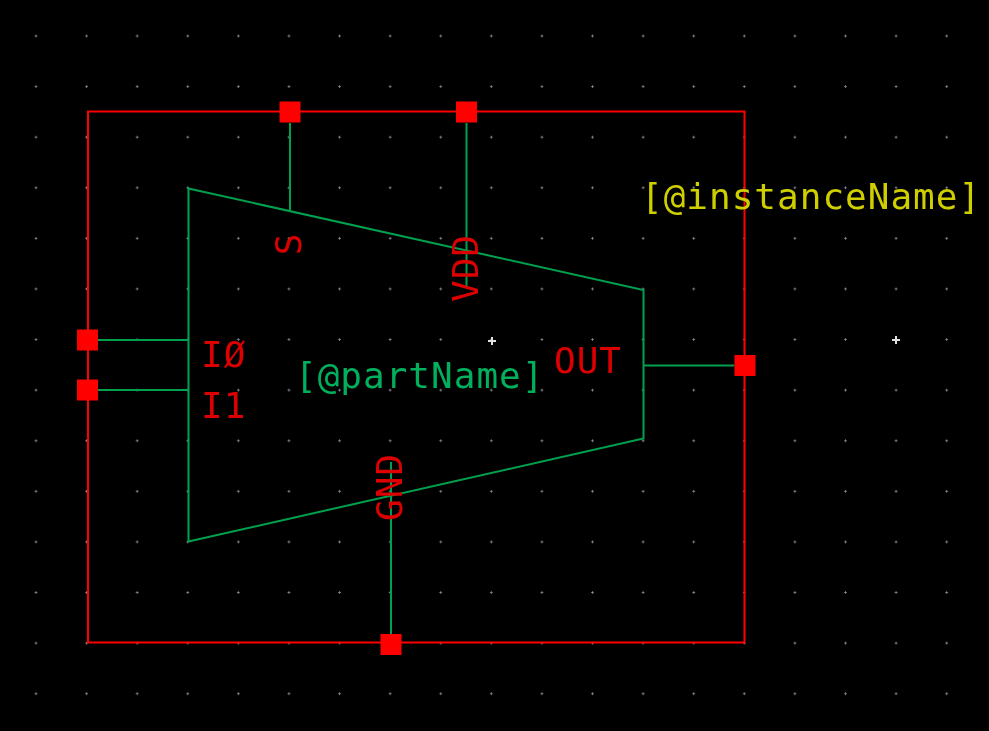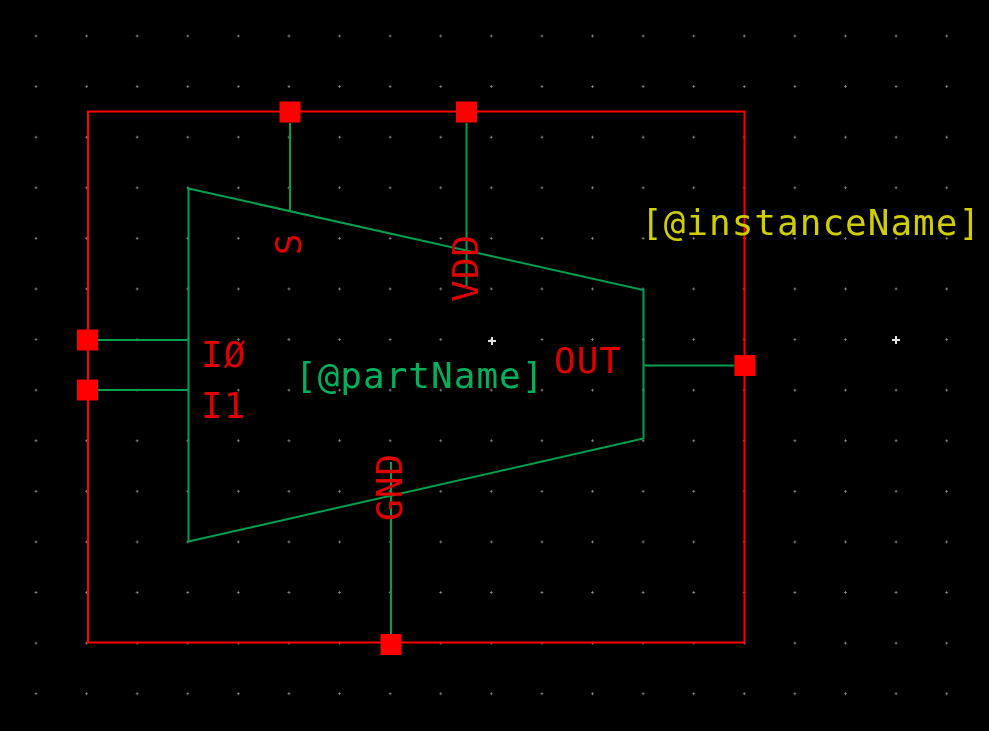--- a/index.html
+++ b/index.html
@@ -75,15 +75,15 @@
   <div class="lbl lbl-red" style="left:201px; top:337px;">IØ</div>
 
   <div class="lbl lbl-red" style="left:201px; top:388px;">I1</div>
 
   <div class="lbl lbl-red" style="left:554px; top:343px;text-align:center;">OUT</div>
 
   <div class="lbl lbl-red rot" style="left:390px; top:487px;">GND</div>
 
   <div class="lbl lbl-green" style="left:295px; top:358px;text-align:right;">[@partName]</div>
 
-  <div class="lbl lbl-yellow" style="left:641px; top:205px;text-align:center;">[@instanceName]</div>
+  <div class="lbl lbl-yellow" style="left:641px; top:179px;text-align:center;">[@instanceName]</div>
 
 </div>
 
 </body></html>

